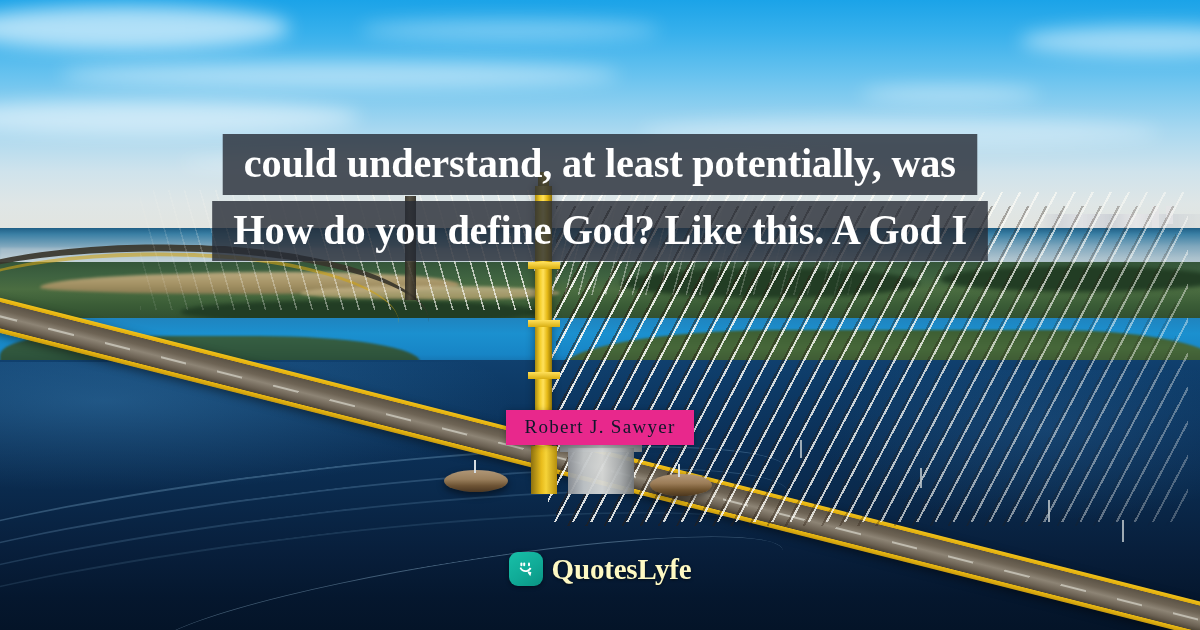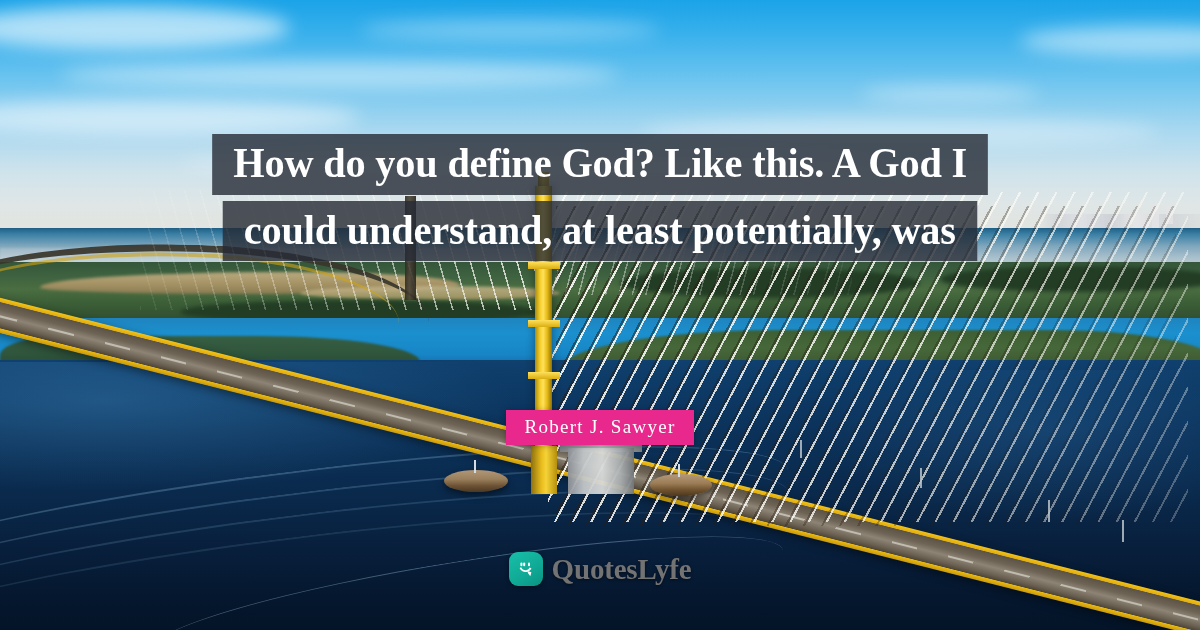--- a/index.html
+++ b/index.html
@@ -329,21 +329,21 @@
     transform-origin:center;
   }
 
   
   .author-wrap {
     position:absolute; left:0; top:410px; width:1200px; text-align:center;
   }
   .author {
     display:inline-block;
     background:#e8288c;
-    color:#ffffff;
+    color:#0f172a;
     font-family:"Liberation Serif", serif;
     font-size:19px;
     letter-spacing:1.3px;
     padding:6px 18px 7px;
     white-space:nowrap;
     box-shadow:0 1px 6px rgba(0,0,0,.3);
   }
 
   
   .logo-wrap {
@@ -352,21 +352,21 @@
   }
   .logo-mark {
     width:34px; height:34px; border-radius:9px;
     background:linear-gradient(145deg,#18bfa8 0%,#10ab97 55%,#0a9382 100%);
     display:flex; align-items:center; justify-content:center;
     box-shadow:0 1px 4px rgba(0,0,0,.45);
     flex:none;
   }
   .logo-text {
     font-family:"Liberation Serif", serif;
-    font-weight:bold; font-size:29px; color:#737373;
+    font-weight:bold; font-size:29px; color:#fef9c3;
     letter-spacing:-0.2px; line-height:1;
     text-shadow:0 1px 3px rgba(0,0,0,.55);
   }
 </style>
 </head>
 <body>
 
 <div id="card">
 
   <div class="photo">
@@ -440,24 +440,24 @@
 
       <div class="lamp" style="left:920px;top:468px;height:20px"></div>
       <div class="lamp" style="left:1048px;top:500px;height:22px"></div>
       <div class="lamp" style="left:1122px;top:520px;height:22px"></div>
       <div class="lamp" style="left:800px;top:440px;height:18px"></div>
     </div>
   </div>
 
   <div class="quote">
     <div class="qline">
-      <span class="band">How do you define God? Like this. A God I</span>
+      <span class="band">could understand, at least potentially, was</span>
     </div>
     <div class="qline">
-      <span class="band">could understand, at least potentially, was</span>
+      <span class="band">How do you define God? Like this. A God I</span>
     </div>
   </div>
 
   <div class="author-wrap">
     <span class="author">Robert J. Sawyer</span>
   </div>
 
   <div class="logo-wrap">
     <span class="logo-mark">
       <svg width="22" height="22" viewBox="0 0 22 22" aria-hidden="true">

